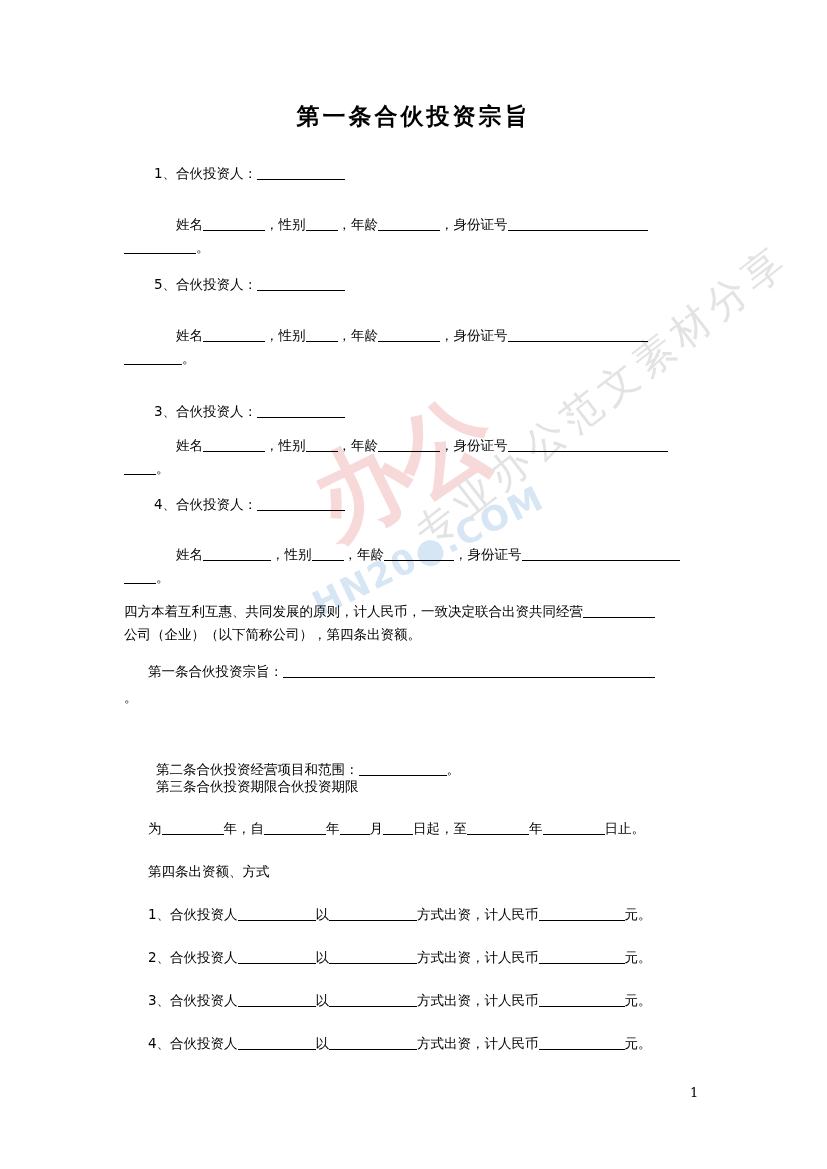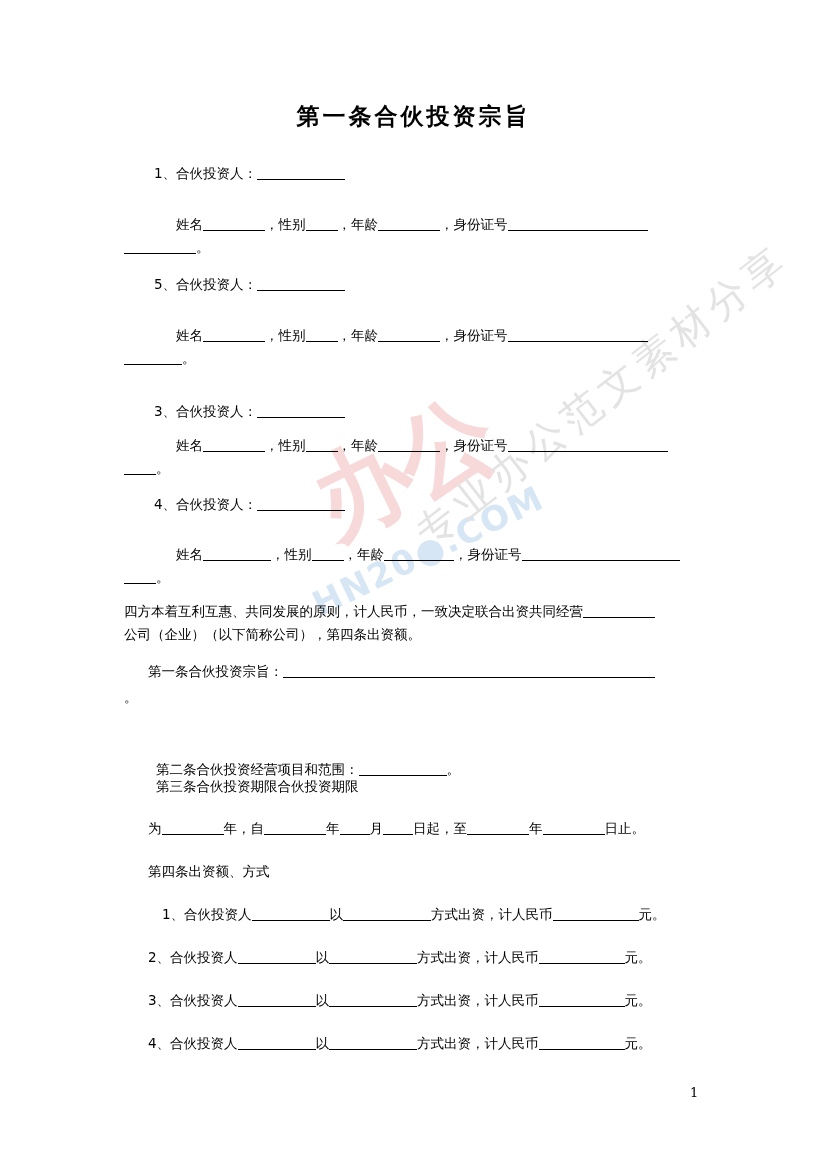--- a/index.html
+++ b/index.html
@@ -179,21 +179,21 @@
       <span>第三条合伙投资期限合伙投资期限</span>
     </div>
     <div class="line" style="left:148px; top:821px;">
       <span>为</span><span class="u" style="width:62px"></span><span>年，自</span><span class="u" style="width:62px"></span><span>年</span><span class="u" style="width:30px"></span><span>月</span><span class="u" style="width:30px"></span><span>日起，至</span><span class="u" style="width:62px"></span><span>年</span><span class="u" style="width:62px"></span><span>日止。</span>
     </div>
 
     <div class="line" style="left:148px; top:864px;">
       <span>第四条出资额、方式</span>
     </div>
 
-    <div class="line" style="left:162px; top:907px;">
+    <div class="line" style="left:148px; top:907px;">
       <span>1、合伙投资人</span><span class="u" style="width:78px"></span><span>以</span><span class="u" style="width:88px"></span><span>方式出资，计人民币</span><span class="u" style="width:86px"></span><span>元。</span>
     </div>
     <div class="line" style="left:148px; top:950px;">
       <span>2、合伙投资人</span><span class="u" style="width:78px"></span><span>以</span><span class="u" style="width:88px"></span><span>方式出资，计人民币</span><span class="u" style="width:86px"></span><span>元。</span>
     </div>
     <div class="line" style="left:148px; top:993px;">
       <span>3、合伙投资人</span><span class="u" style="width:78px"></span><span>以</span><span class="u" style="width:88px"></span><span>方式出资，计人民币</span><span class="u" style="width:86px"></span><span>元。</span>
     </div>
     <div class="line" style="left:148px; top:1036px;">
       <span>4、合伙投资人</span><span class="u" style="width:78px"></span><span>以</span><span class="u" style="width:88px"></span><span>方式出资，计人民币</span><span class="u" style="width:86px"></span><span>元。</span>

